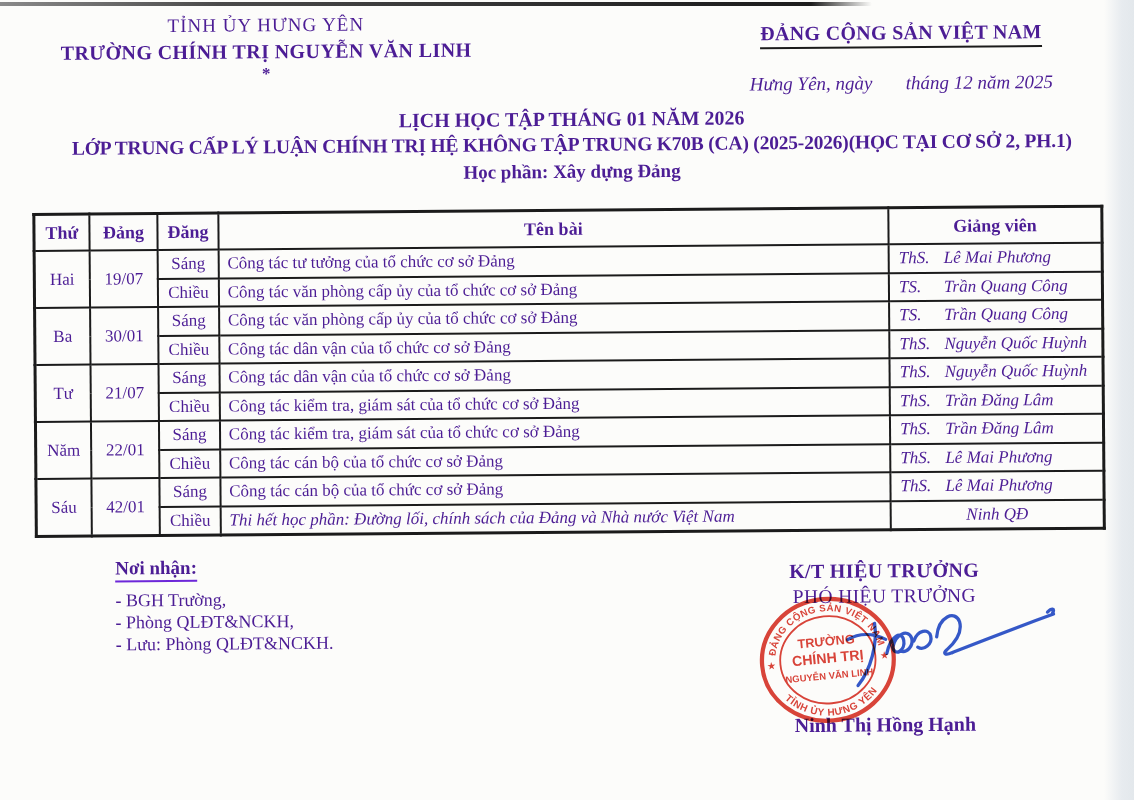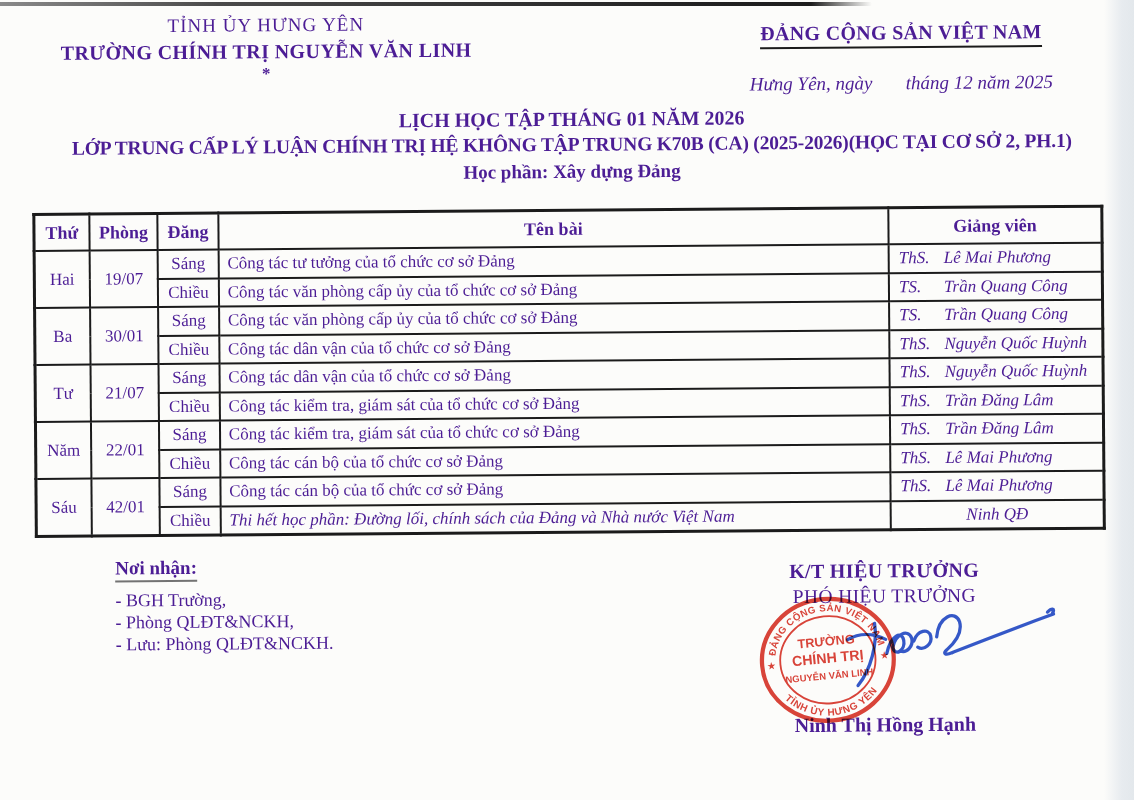--- a/index.html
+++ b/index.html
@@ -42,21 +42,21 @@
   .sched td.c{text-align:center;}
   .sched td.topic{padding-left:8px; text-align:left;}
   .sched td.it{font-style:italic;}
   .sched td.gv{padding-left:9px; font-style:italic; text-align:left;}
   .sched td.gvc{text-align:center; padding-left:0;}
   .gvt{display:inline-block; width:45px;}
 
   
   .noi-nhan{position:absolute; left:113px; top:558px; font-size:18px;}
   .nn-title{display:inline-block; font-size:19px; font-weight:bold;
-    border-bottom:2px solid #737373; padding-bottom:1px; margin-bottom:6px;}
+    border-bottom:2px solid #6d28d9; padding-bottom:1px; margin-bottom:6px;}
   .nn-items div{margin-top:3px; line-height:19px;}
 
   
   .sign-block{position:absolute; left:752px; top:566px; width:260px; text-align:center;}
   .kt{font-size:20px; font-weight:bold; letter-spacing:0.4px;}
   .pho{font-size:19.5px; margin-top:3px; letter-spacing:0.4px;}
   .signer{position:absolute; left:752px; top:720px; width:260px; text-align:center;
     font-size:20px; font-weight:bold;}
 
   .stamp{position:absolute; left:754px; top:600px; width:142px; height:132px;
@@ -95,21 +95,21 @@
       <colgroup>
         <col style="width:55px">
           <col style="width:68px">
           <col style="width:60px">
         <col style="width:666px">
           <col style="width:212px">
       </colgroup>
       <thead>
         <tr>
             <th>Thứ</th>
-            <th>Phòng</th>
+            <th>Đảng</th>
             <th>Đăng</th>
             <th>Tên bài</th>
             <th>Giảng viên</th>
           </tr>
       </thead>
       <tbody>
           <tr>
             <td class="c" rowspan="2">Hai</td>
             <td class="c" rowspan="2">19/07</td>
             <td class="c">Sáng</td>

